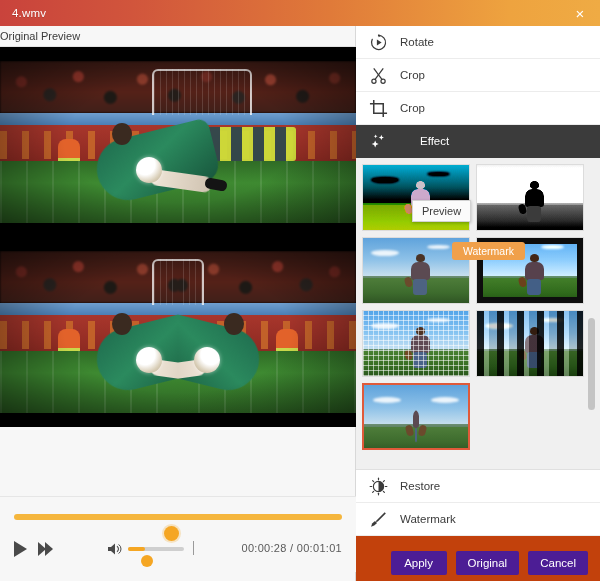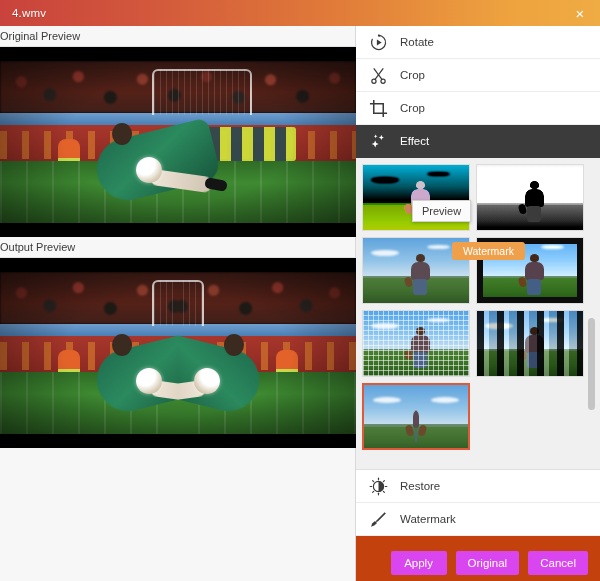--- a/index.html
+++ b/index.html
@@ -131,21 +131,21 @@
 
   
   .right{ position:absolute; left:356px; top:26px; width:244px; height:555px; background:#c2410c; }
   .menu-item{
     position:relative; height:33px; background:#ffffff; border-bottom:1px solid #ececec;
     display:flex; align-items:center; cursor:pointer;
   }
   .menu-item.active{ background:#3b3b3b; border-bottom:1px solid #3b3b3b; }
   .menu-item .mi-icon{ width:44px; display:flex; align-items:center; justify-content:center; }
   .menu-item .mi-label{ font-size:11.5px; color:#3b3b3b; }
-  .menu-item.active .mi-label{ color:#ffffff; }
+  .menu-item.active .mi-label{ color:#ffffff;margin-left:20px; }
 
   .effects{
     position:relative; height:312px; background:#f0f0f0; overflow:hidden;
     border-bottom:1px solid #e0e0e0; padding:6px 0 0 6px;
   }
   .eff-grid{ display:flex; flex-wrap:wrap; gap:6px; width:222px; }
   .thumb{
     position:relative; width:108px; height:67px; background:#ddd; overflow:hidden; cursor:pointer;
     border:1px solid #dcdcdc;
   }
@@ -203,21 +203,21 @@
   .badge{
     position:absolute; left:96px; top:84px; background:#f0a04b; color:#fff;
     font-size:10.5px; padding:3px 11px; border-radius:3px; z-index:5; white-space:nowrap;
   }
   .scroll-track{ position:absolute; right:5px; top:4px; width:7px; height:304px; background:#f0f0f0; }
   .scroll-thumb{ position:absolute; right:5px; top:160px; width:7px; height:92px;
     background:#c4c4c4; border-radius:4px; cursor:pointer;}
   .btn-row{ position:absolute; left:356px; top:545px; width:244px; height:36px;
     display:flex; align-items:center; justify-content:flex-end; gap:9px; padding-right:12px; }
   .btn{
-    min-width:56px; height:24px; background:#d946ef; color:#fff; font-size:11.5px;
+    min-width:56px; height:24px; background:#4c1d95; color:#fff; font-size:11.5px;
     border:none; border-radius:2px; cursor:pointer; padding:0 12px;
     font-family:"Liberation Sans", sans-serif;
   }
 </style>
 </head>
 <body>
 
 <div class="window">
 
   <div class="titlebar">
@@ -246,21 +246,20 @@
           <div class="keeper-leg"></div>
           <div class="boot"></div>
           <div class="ball"></div>
         </div>
         <div class="vignette"></div>
         <div class="bar-top"></div>
         <div class="bar-bot"></div>
       </div>
     </div>
 
-    <div class="preview-label">Output Preview</div>
 
     <div class="video">
       <div class="stage">
         <div class="mirror-wrap">
           <div class="mirror-half l">
             <div class="inner">
               <div class="scene">
                 <div class="crowd"></div>
                 <div class="band-blue"></div>
                 <div class="band-red"></div>
@@ -298,20 +297,48 @@
               </div>
             </div>
           </div>
         </div>
         <div class="vignette"></div>
         <div class="bar-top"></div>
         <div class="bar-bot"></div>
       </div>
     </div>
 
+    <div class="transport">
+      <div class="timeline">
+        <div class="timeline-knob"></div>
+      </div>
+      <div class="ctrl-row">
+        <div class="play-btn"></div>
+        <div class="ff-btn">
+            <span></span>
+            <span></span>
+          </div>
+
+        <div class="vol-icon">
+          <svg width="16" height="16" viewBox="0 0 16 16">
+            <path d="M2 6 h3 l4 -3.5 v11 l-4 -3.5 h-3 z" fill="#4a4a4a"></path>
+            <path d="M11 5.2 a3.4 3.4 0 0 1 0 5.6" stroke="#4a4a4a" stroke-width="1.1" fill="none"></path>
+            <path d="M12.6 3.4 a5.6 5.6 0 0 1 0 9.2" stroke="#4a4a4a" stroke-width="1" fill="none"></path>
+          </svg>
+        </div>
+
+        <div class="vol-track">
+          <div class="vol-fill"></div>
+          <div class="vol-knob"></div>
+        </div>
+        <div class="vol-end"></div>
+
+        <div class="time-text">00:00:28 / 00:01:01</div>
+      </div>
+    </div>
   </div>
 
   <div class="right">
 
     <div class="menu-item">
       <span class="mi-icon">
         <svg width="19" height="19" viewBox="0 0 20 20">
           <path d="M10 2.6 a7.4 7.4 0 1 1 -6.6 4.1" stroke="#3b3b3b" stroke-width="1.3" fill="none" stroke-linecap="round"></path>
           <path d="M10 1 l2.6 1.8 l-2.6 1.8 z" fill="#3b3b3b"></path>
           <path d="M8.3 6.8 l5 3.2 l-5 3.2 z" fill="#3b3b3b"></path>

